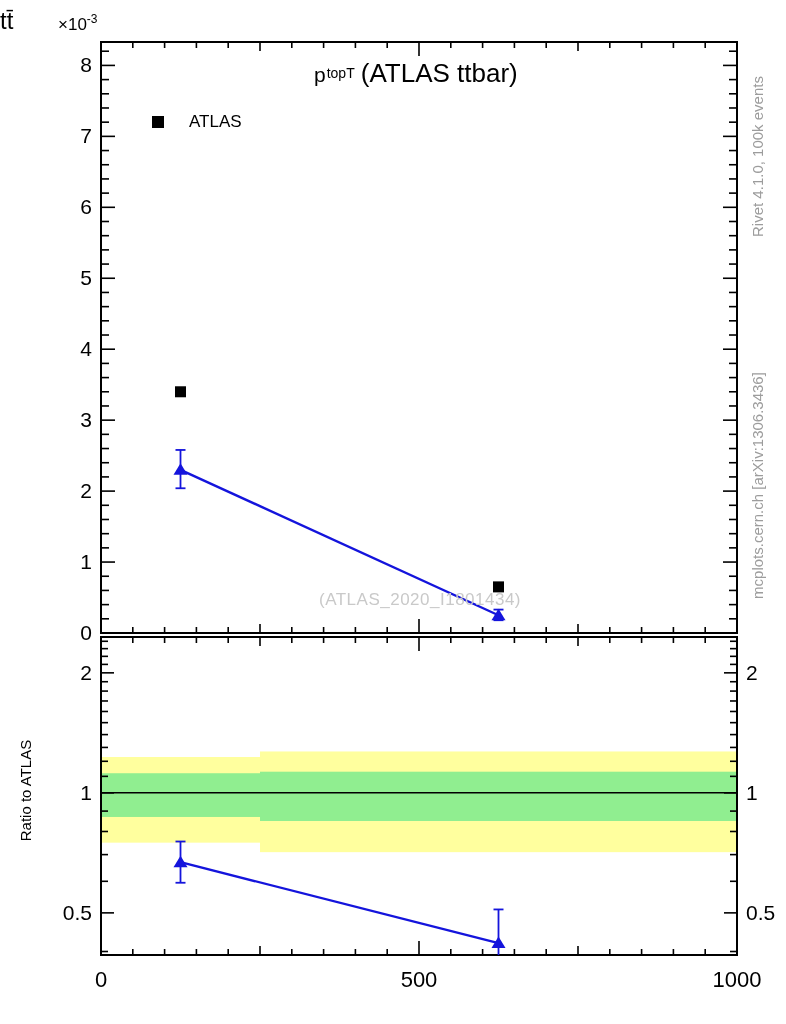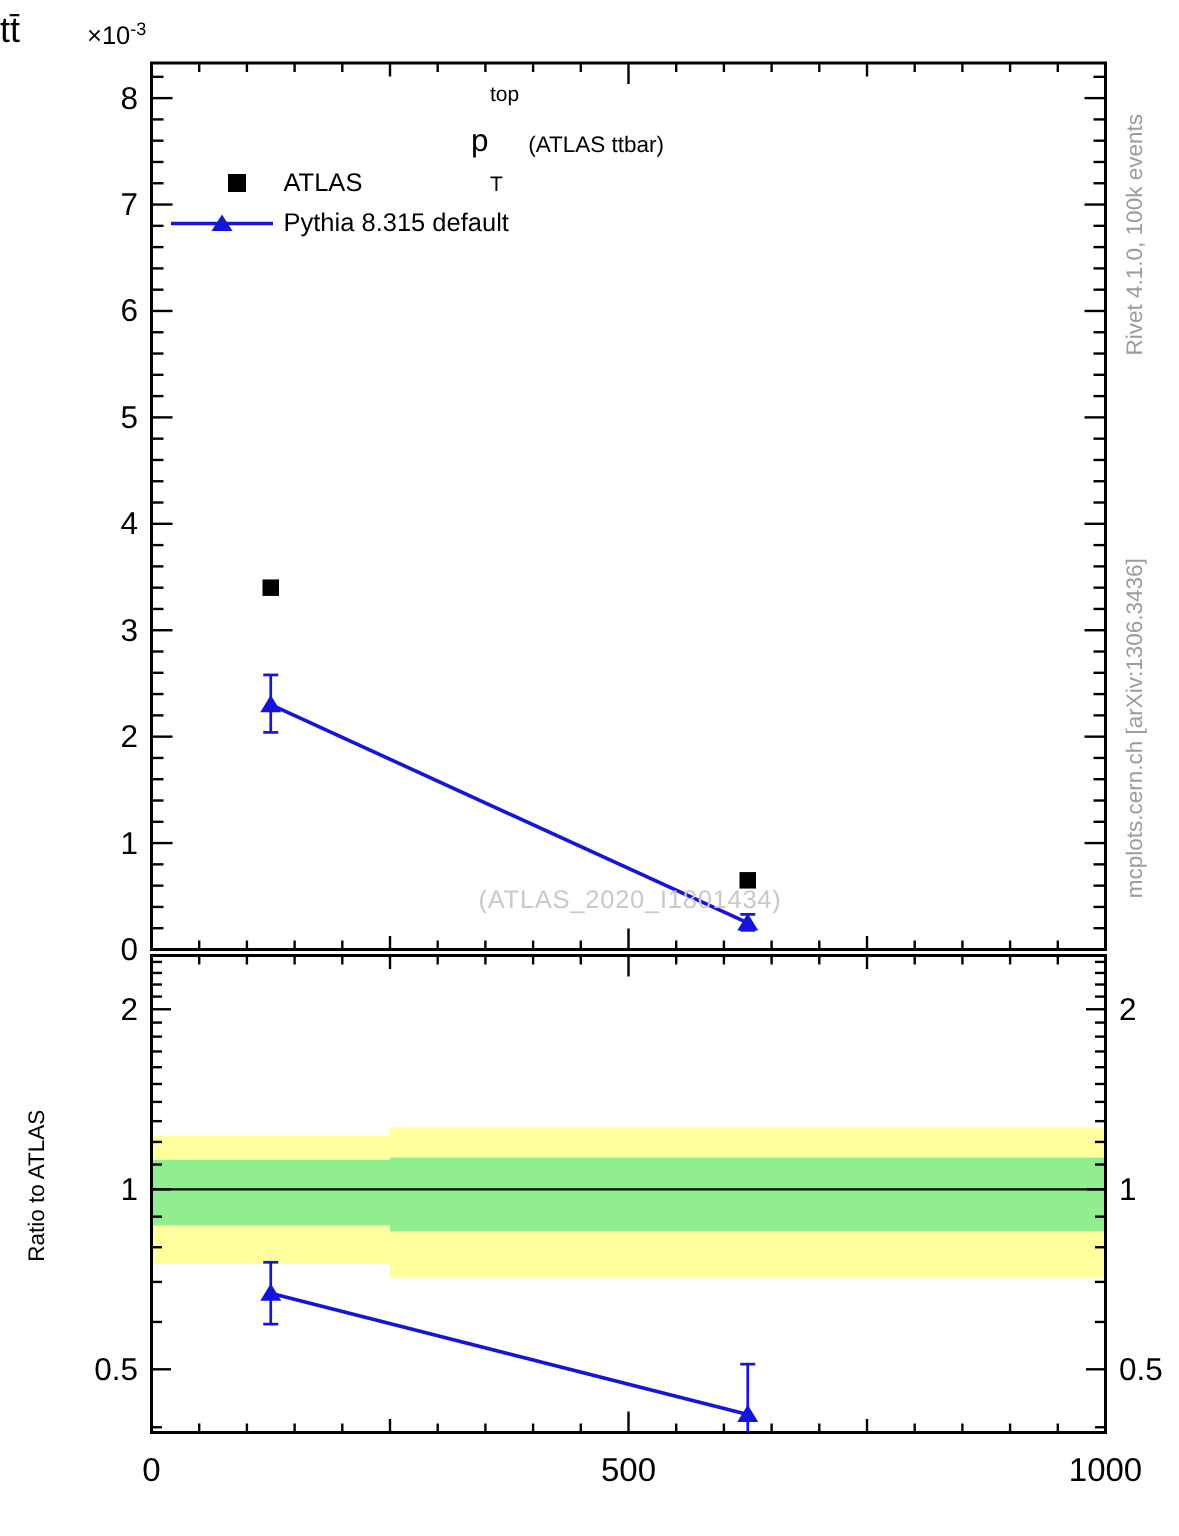--- a/index.html
+++ b/index.html
@@ -5,23 +5,23 @@
   html,body{margin:0;padding:0;background:#fff;}
   #page{position:relative;width:786px;height:1024px;background:#ffffff;overflow:hidden;
         font-family:"Liberation Sans","DejaVu Sans",sans-serif;color:#000;}
   #plot-svg{position:absolute;left:0;top:0;}
   .abs{position:absolute;white-space:nowrap;}
   .scale-factor{left:58px;top:12px;font-size:17px;}
   .scale-factor sup{font-size:12px;}
   .big-title{left:96px;top:8px;font-size:24px;}
   .beam-label{left:0;top:7px;width:737px;font-size:24px;}
   .obs-title{left:314px;top:58px;font-size:21px;}
-  .obs-stack{display:inline-flex;flex-direction:column;font-size:14px;line-height:14px;
-             vertical-align:middle;margin:0 2px 0 1px;transform:translateY(-3px);gap:46px;}
-  .obs-rest{font-size:15px;margin-left:4px;}
+  .obs-stack{display:inline-flex;flex-direction:row;font-size:14px;line-height:14px;
+             vertical-align:middle;margin:0 2px 0 1px;transform:translateY(-3px);}
+  .obs-rest{font-size:26px;margin-left:4px;}
   .legend{left:112px;top:108px;}
   .legend-row{display:flex;align-items:center;height:27px;}
   .legend-marker{width:74px;display:flex;justify-content:center;align-items:center;}
   .legend-label{font-size:17px;margin-left:3px;}
   .vtext{position:absolute;white-space:nowrap;text-align:center;transform:rotate(-90deg);}
   .vgray{font-size:15px;color:#9c9c9c;}
   .rivet-text{left:607px;top:148px;width:300px;}
   .mcplots-text{left:597px;top:477px;width:320px;}
   .ratio-ylabel{left:-55px;top:782px;width:160px;font-size:15px;color:#000;}
   .watermark{left:0;top:590px;width:840px;text-align:center;font-size:17px;color:#c9c9c9;letter-spacing:0.5px;}
@@ -314,29 +314,20 @@
 
   <div class="abs legend">
     <div class="legend-row">
       <span class="legend-marker">
         <svg width="74" height="16">
             <rect id="leg-sq" x="40" y="2" width="12" height="12" fill="#000000"></rect>
           </svg>
       </span>
       <span class="legend-label">ATLAS</span>
     </div>
-    <div class="legend-row">
-      <span class="legend-marker">
-        <svg width="74" height="16">
-            <line id="leg-ln" x1="2" y1="8" x2="70" y2="8" stroke-width="2.2" stroke="#1414dc"></line>
-            <polygon id="leg-tr" points="29,13 43,13 36,2" fill="#1414dc"></polygon>
-          </svg>
-      </span>
-      <span class="legend-label">Pythia 8.315 default</span>
-    </div>
   </div>
 
   <div class="abs watermark">(ATLAS_2020_I1801434)</div>
 
   <div class="vtext vgray rivet-text">Rivet 4.1.0, 100k events</div>
   <div class="vtext vgray mcplots-text">mcplots.cern.ch [arXiv:1306.3436]</div>
   <div class="vtext ratio-ylabel">Ratio to ATLAS</div>
 
 </div>
 

